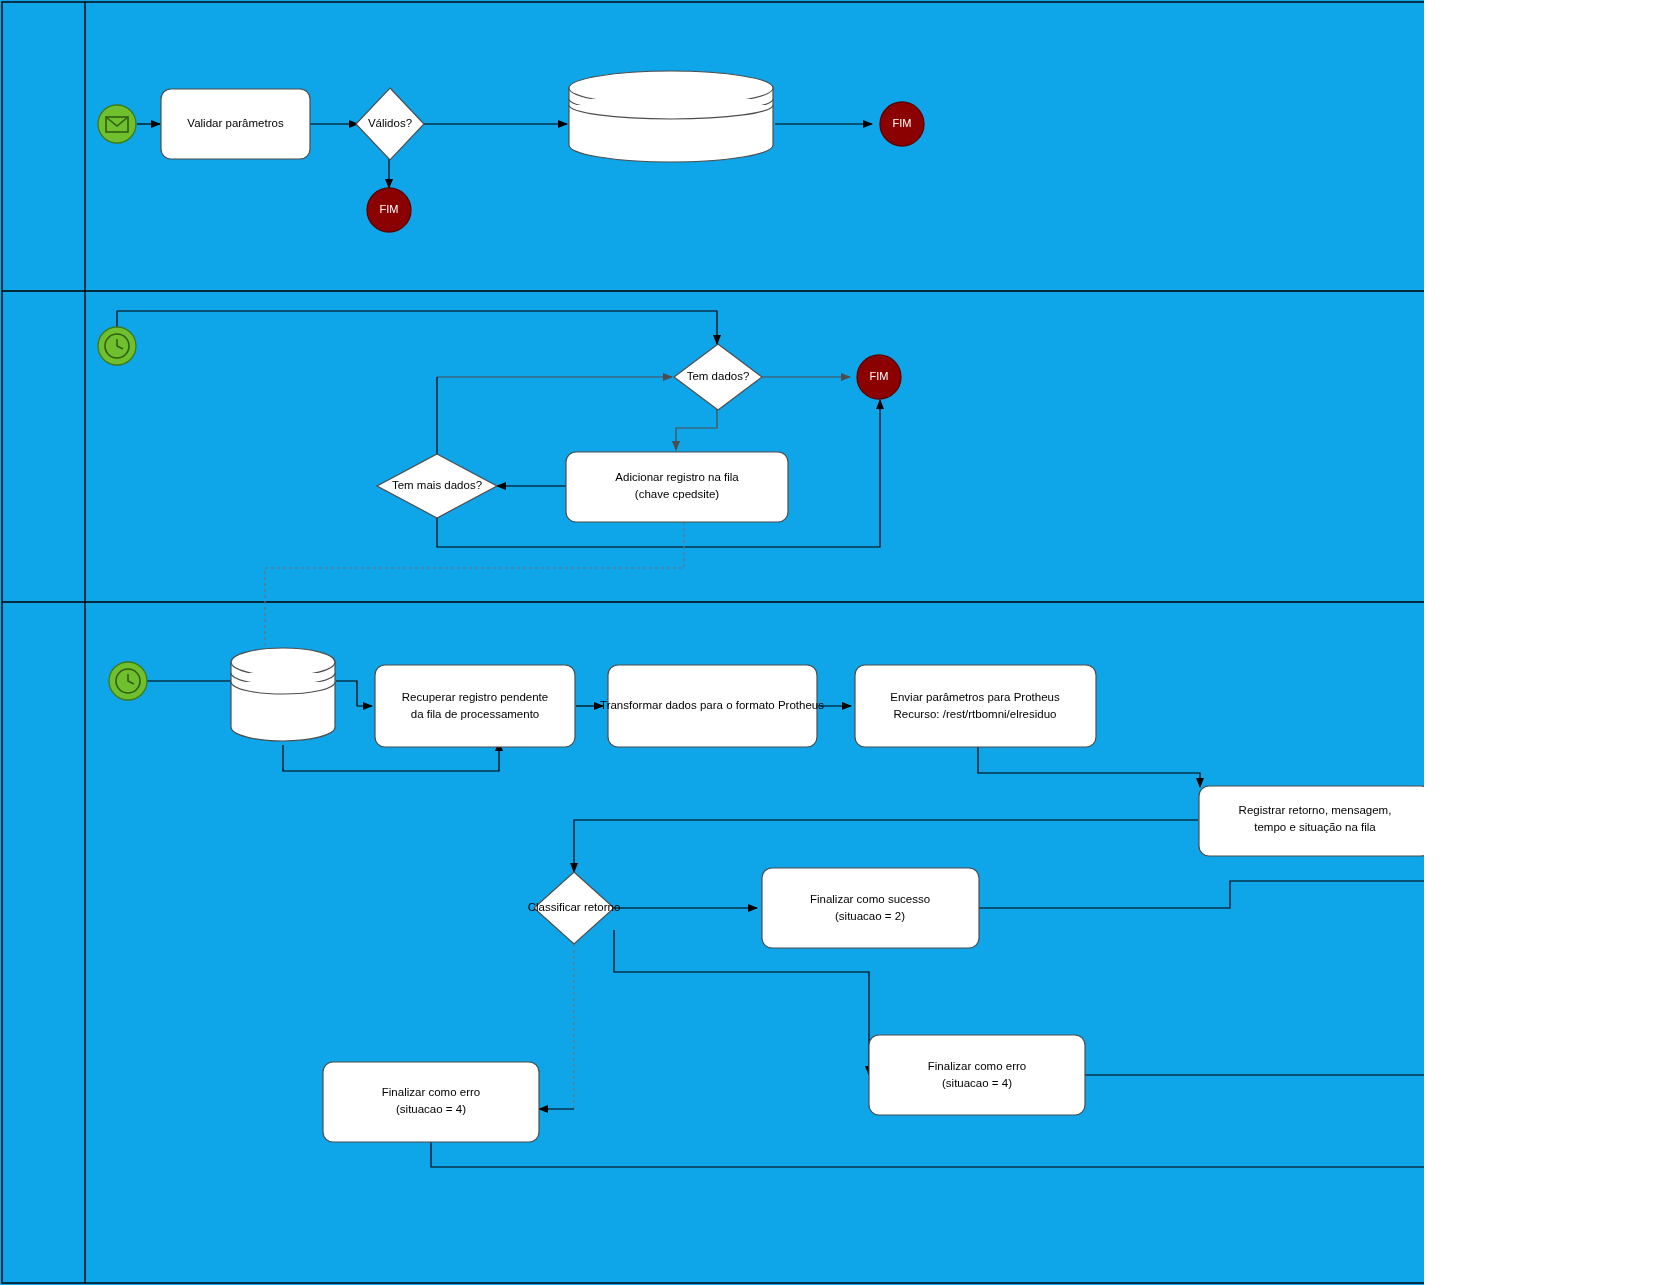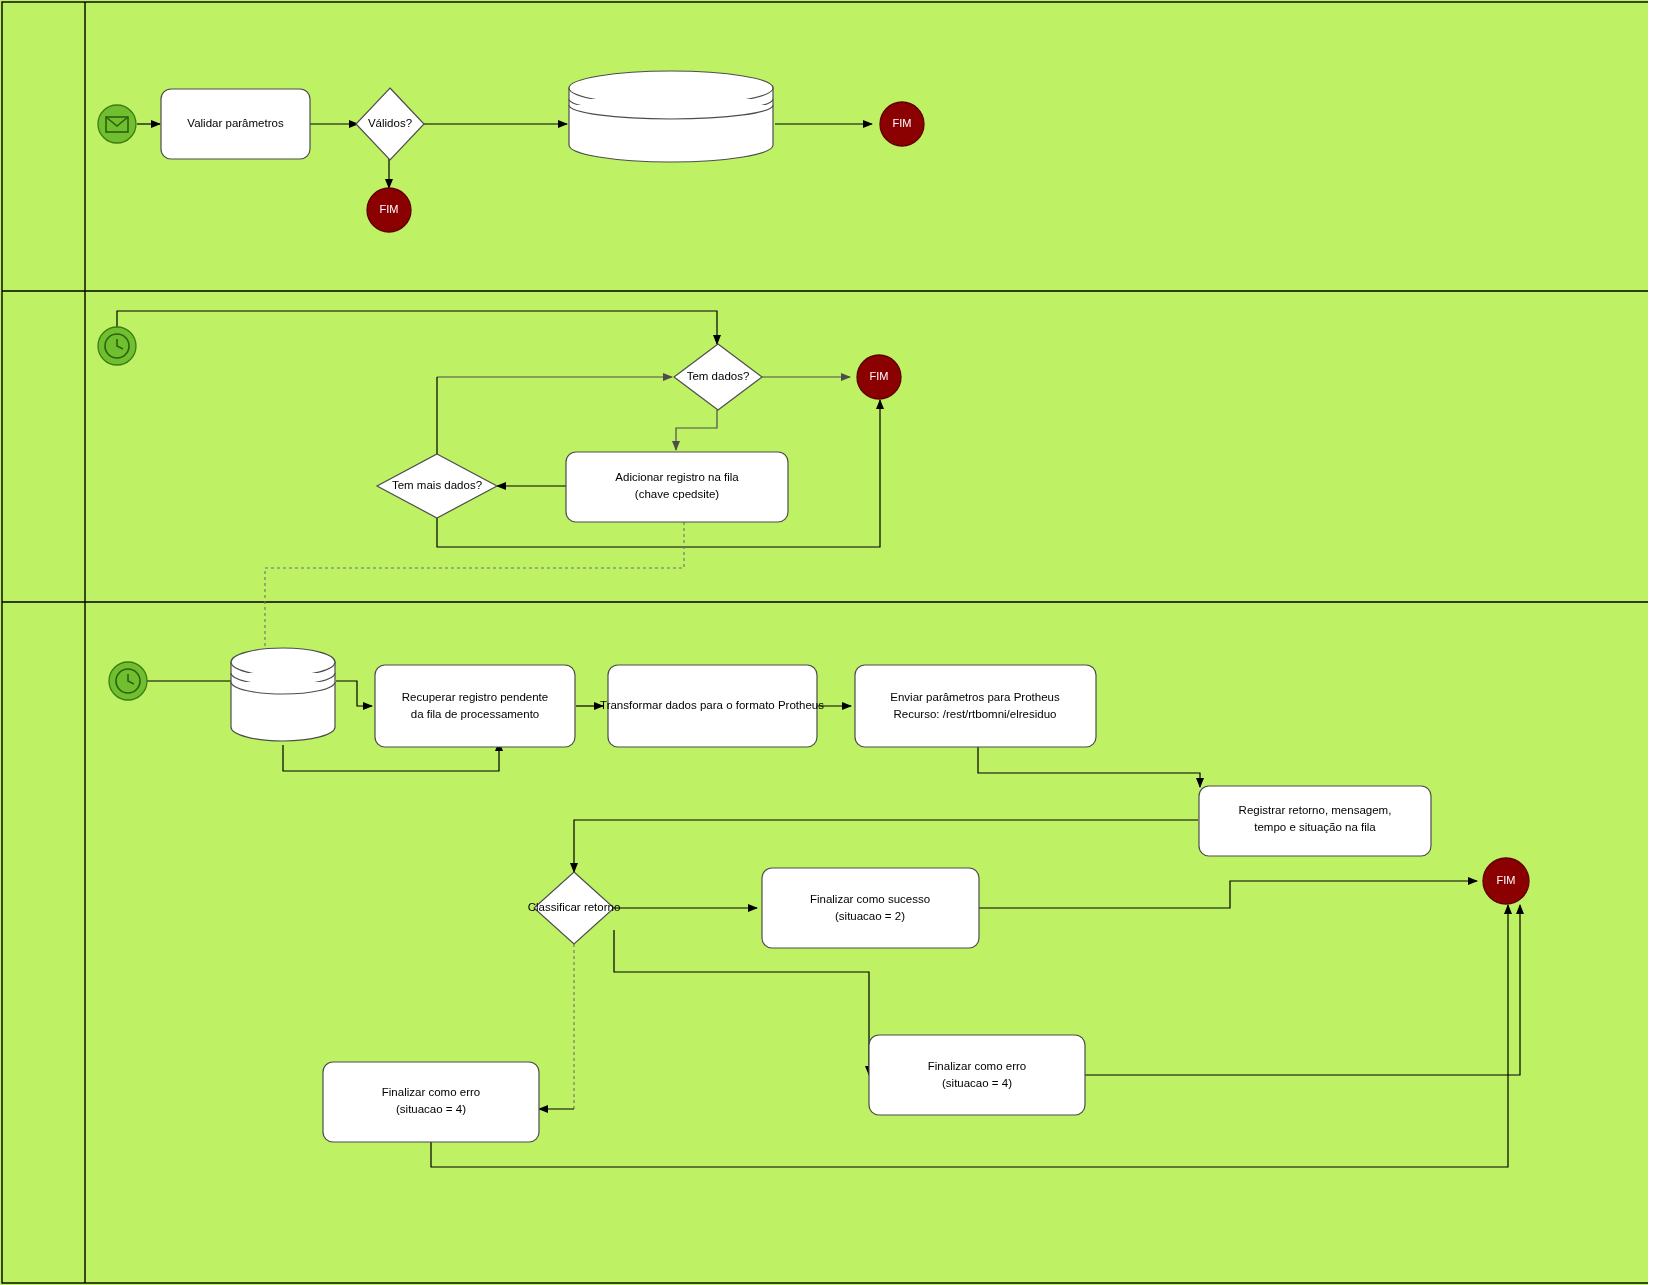--- a/index.html
+++ b/index.html
@@ -3,23 +3,23 @@
 <meta charset="utf-8">
 <style>
   html, body {
     margin: 0;
     padding: 0;
     background: #ffffff;
     font-family: "Liberation Sans", sans-serif;
   }
   #canvas {
     position: relative;
-    width: 1648px;
+    width: 1424px;
     height: 1285px;
-    background: #bef264;
+    background: #0ea5e9;
     overflow: hidden;
   }
   svg.diagram {
     position: absolute;
     top: 0;
     left: 0;
     width: 1680px;
     height: 1285px;
   }
   .shape-stroke {

